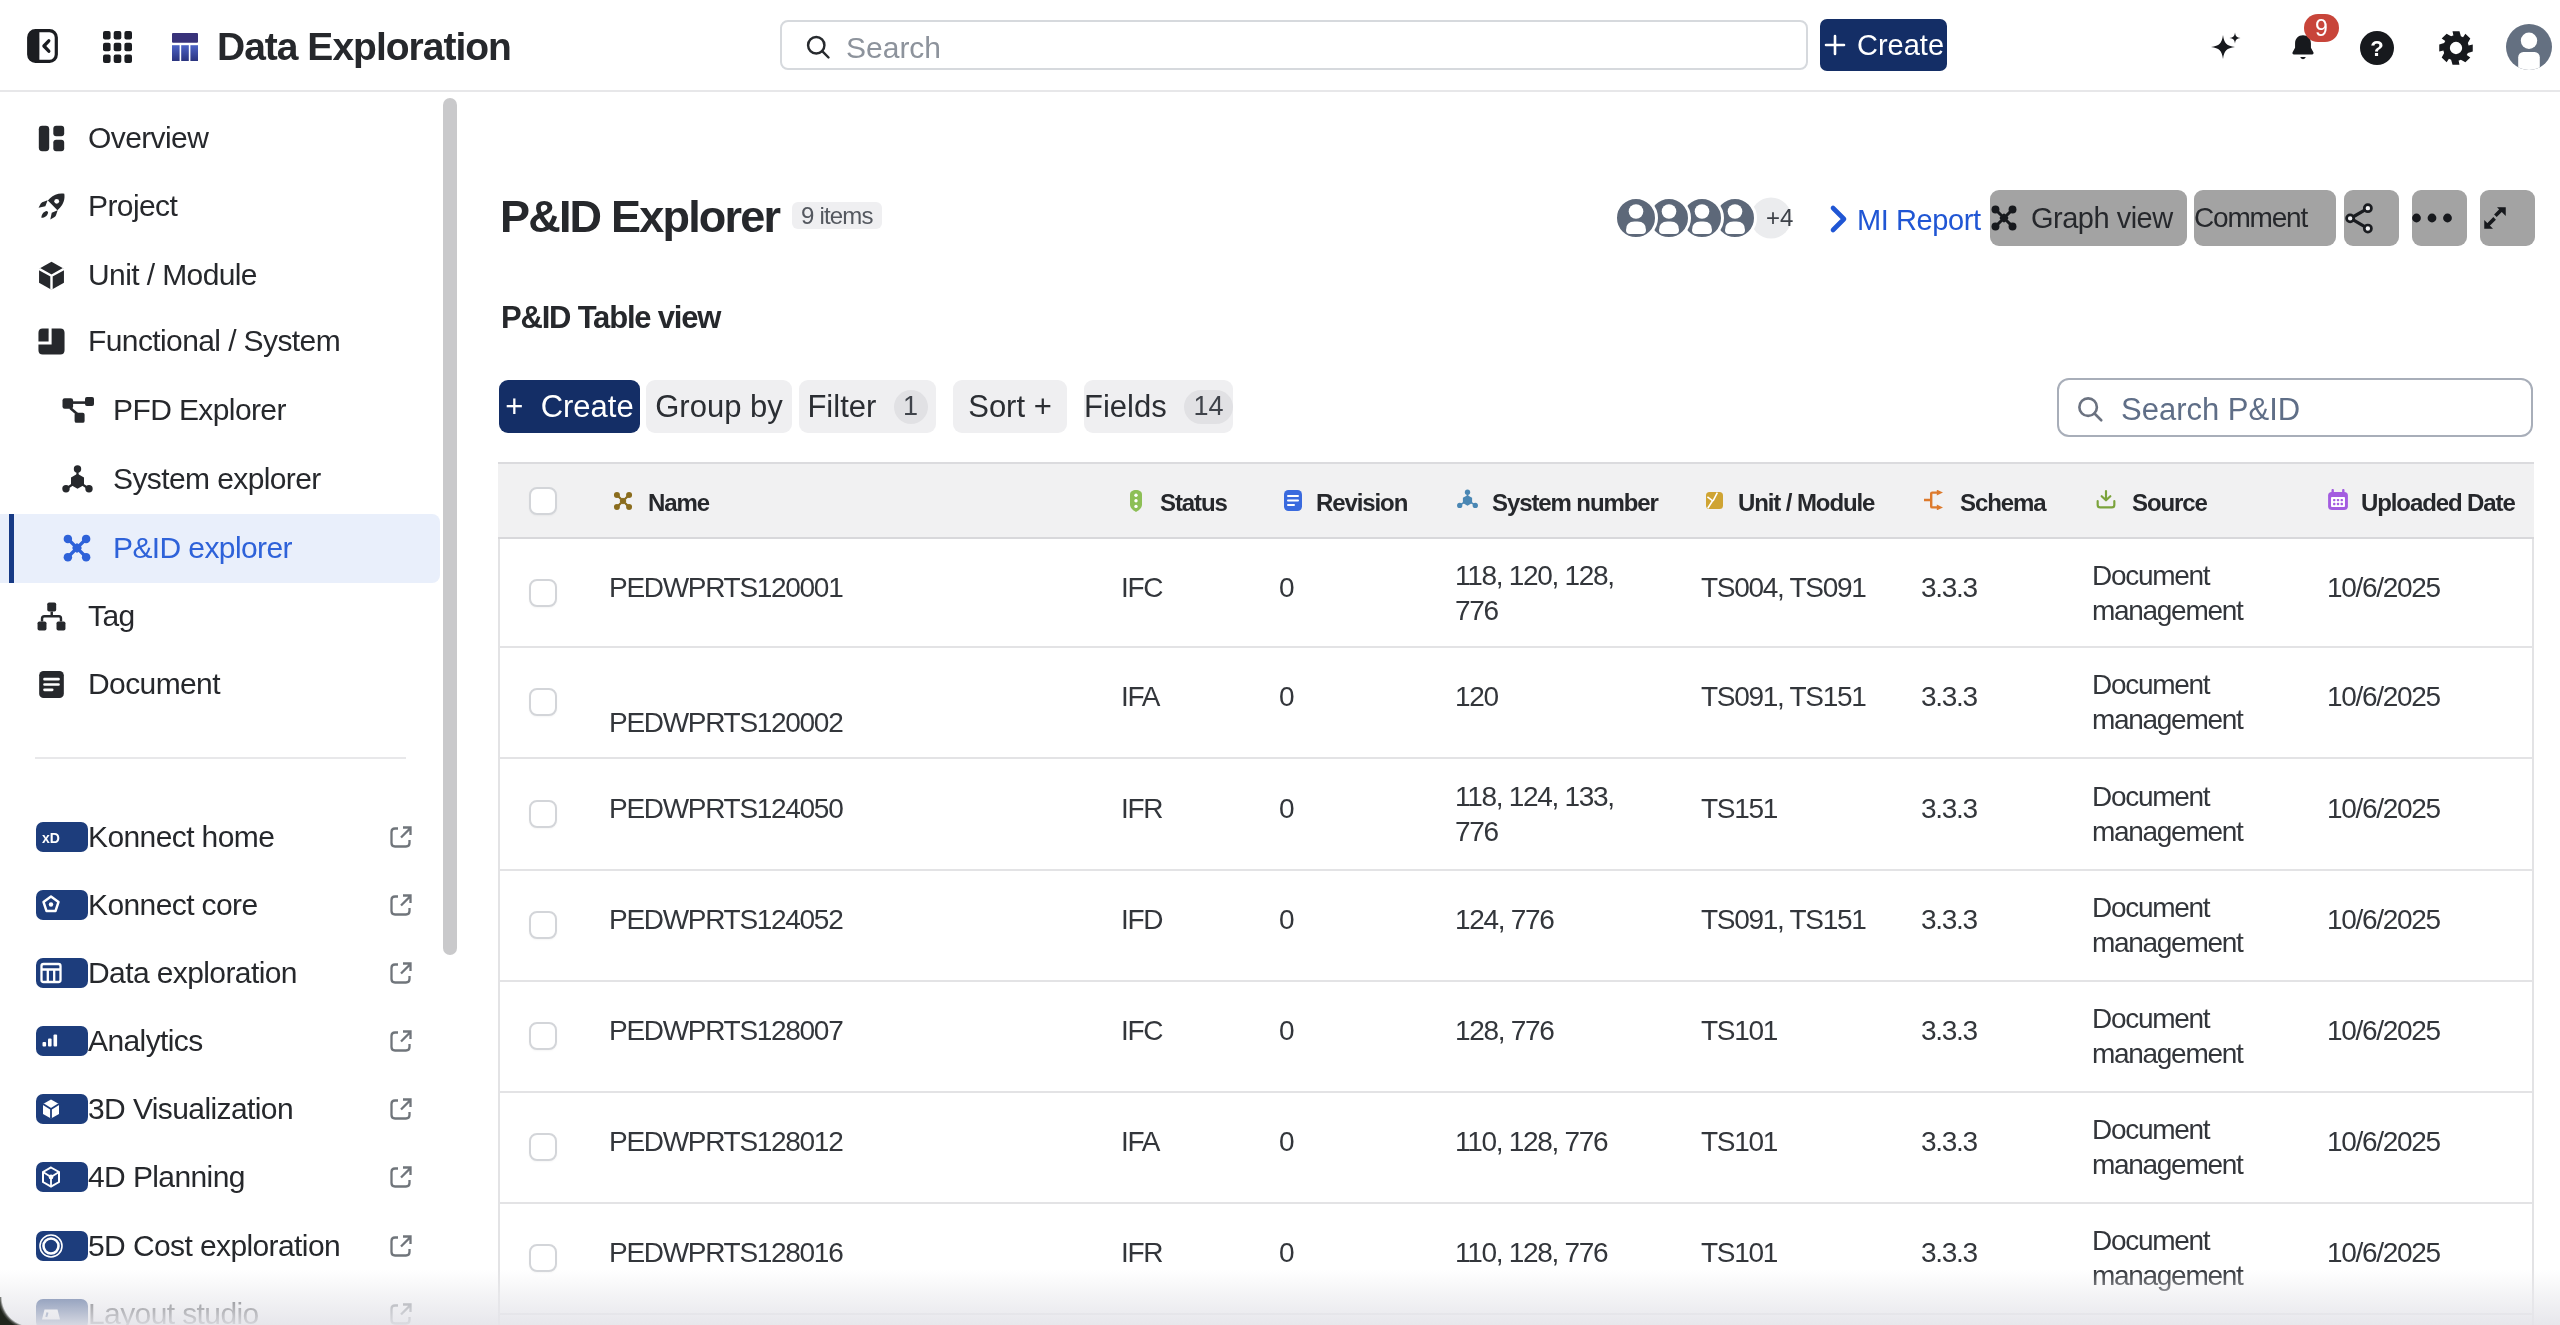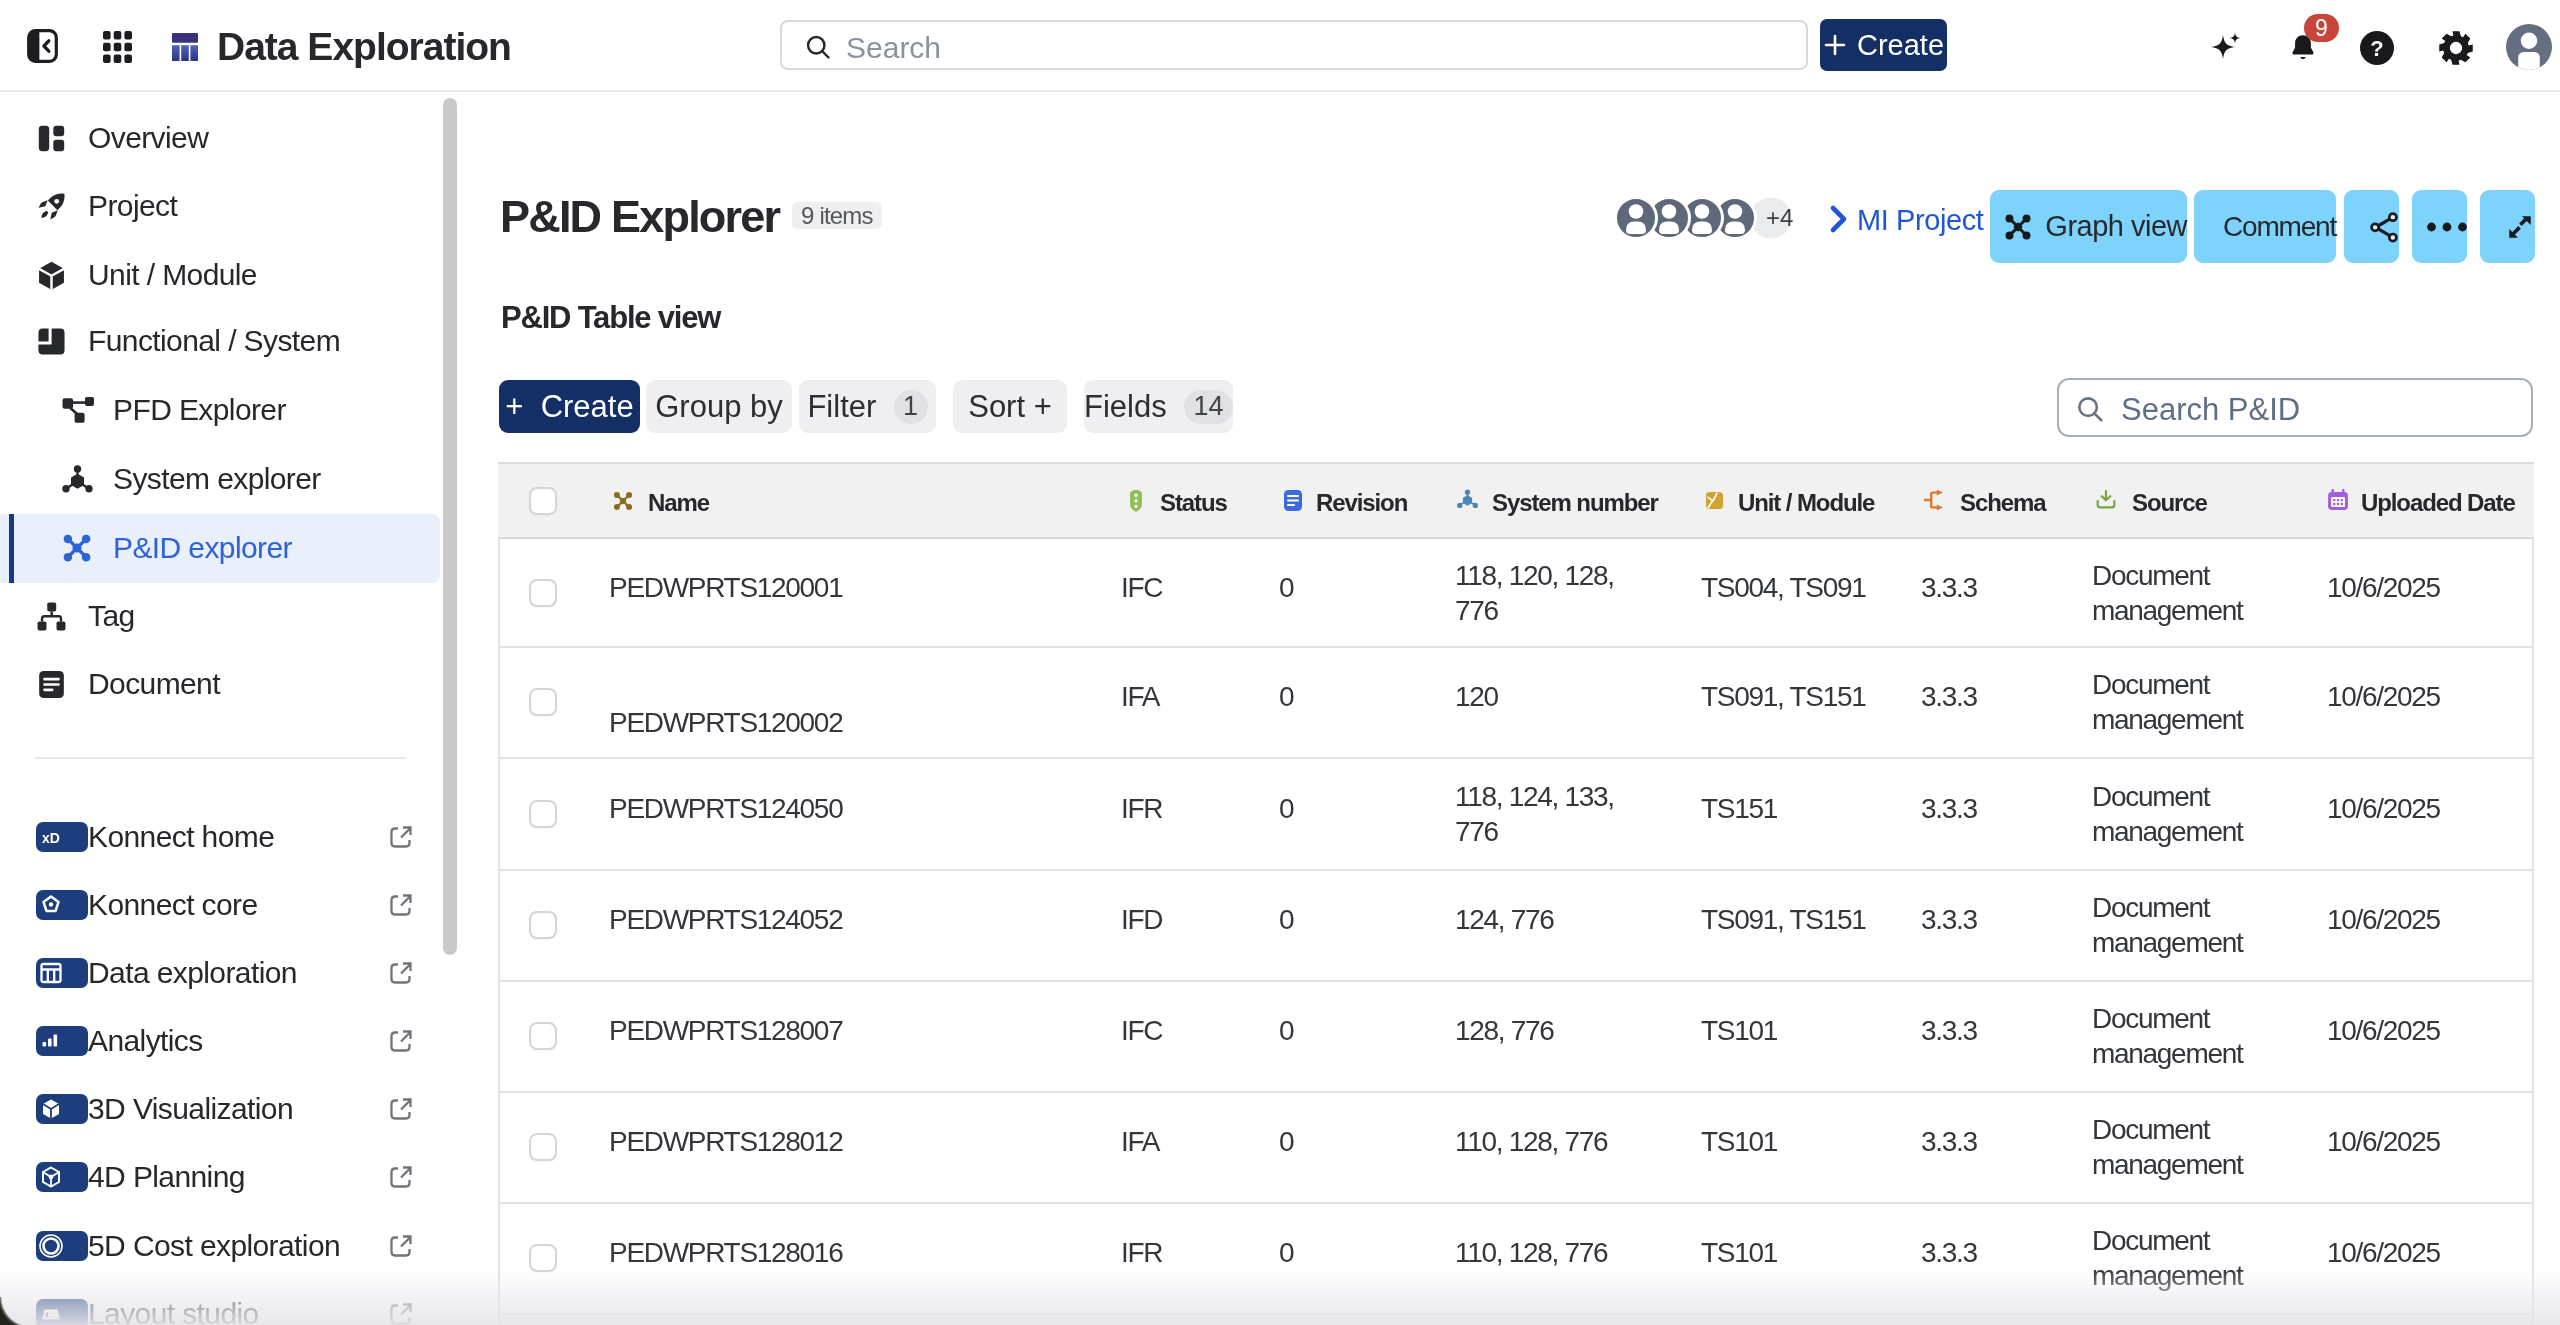--- a/index.html
+++ b/index.html
@@ -22,21 +22,21 @@
   #selrow { position:absolute; left:0; top:422px; width:440px; height:69px; background:#e9effb; border-radius:0 8px 8px 0; }
   #selbar { position:absolute; left:9px; top:422px; width:5px; height:69px; background:#173a85; }
   #sep { position:absolute; left:35px; top:665px; width:371px; height:2px; background:#e8e8ea; }
   .ext-item .tile { position:absolute; left:36px; width:52px; height:30px; background:#1d3d7c; border-radius:7px; }
   .ext-item .out { position:absolute; left:388px; width:26px; height:26px; }
   #sb-scroll { position:absolute; left:443px; top:98px; width:14px; height:857px; background:#c9c9cb; border-radius:7px; z-index:25; }
   
   #title { position:absolute; left:500px; top:191px; font-size:45px; font-weight:bold; color:#26282c; letter-spacing:-1.8px; }
   #chip { position:absolute; left:792px; top:202px; height:27px; padding:0 9px; background:#efeff1; border-radius:6px; font-size:24px; color:#54585f; letter-spacing:-0.8px; display:flex; align-items:center; }
   #tableview { position:absolute; left:501px; top:300px; font-size:31px; font-weight:bold; color:#26282c; letter-spacing:-1.2px; }
-  .gbtn { position:absolute; top:190px; height:73px; background:#7dd3fc; border-radius:9px; display:flex; align-items:center; justify-content:flex-end; font-size:29px; color:#26282c; letter-spacing:-0.5px; }
+  .gbtn { position:absolute; top:190px; height:56px; background:#a3a3a3; border-radius:9px; display:flex; align-items:center; justify-content:flex-start; font-size:29px; color:#26282c; letter-spacing:-0.5px; }
   
   .tbtn { position:absolute; top:380px; height:53px; border-radius:9px; display:flex; align-items:center; justify-content:center; font-size:31px; }
   .tbtn.grey { background:#efeff1; color:#2b2e33; }
   .tbtn.navy { background:#142e66; color:#fff; }
   .badge { display:inline-flex; align-items:center; justify-content:center; background:#e1e1e4; border-radius:17px; height:34px; font-size:27px; color:#3f434a; }
   #psearch { position:absolute; left:2057px; top:378px; width:476px; height:59px; border:2px solid #a8aeb9; border-radius:12px; background:#fff; }
   #psearch .ph { position:absolute; left:62px; top:12px; font-size:31px; color:#5f6e87; }
   
   #thead { position:absolute; left:498px; top:462px; width:2036px; height:77px; background:#f1f1f2; border-top:2px solid #dbdbde; border-bottom:2px solid #d8d8db; }
   .hlbl { position:absolute; top:489px; font-size:24px; font-weight:bold; color:#26282c; letter-spacing:-1.1px; z-index:5; white-space:nowrap; }
@@ -345,21 +345,21 @@
   <use href="#pav" x="121" y="21"></use>
   <use href="#pav" x="88" y="21"></use>
   <use href="#pav" x="55" y="21"></use>
   <use href="#pav" x="22" y="21"></use>
   <text x="152" y="29" font-size="24" fill="#3c4047" font-family="Liberation Sans, sans-serif">+4</text>
 </svg>
 
 <svg class="abs" style="left:1826px; top:203px;" width="24" height="32" viewBox="0 0 24 32">
     <path d="M7 5 l11 11 -11 11" fill="none" stroke="#2056d4" stroke-width="4.6" stroke-linecap="round" stroke-linejoin="round"></path>
   </svg>
-<div class="abs" style="left:1857px; top:204px; font-size:29px; color:#2056d4; letter-spacing:-0.4px;">MI Project</div>
+<div class="abs" style="left:1857px; top:204px; font-size:29px; color:#2056d4; letter-spacing:-0.4px;">MI Report</div>
 
 <div class="gbtn" style="left:1990px; width:197px;">
   <svg style="margin-right:13px;" width="28" height="28" viewBox="0 0 24 24">
     <g stroke="#17191d" stroke-width="2.6" fill="#17191d">
       <path d="M6 6 18 18 M18 6 6 18" fill="none"></path>
       <circle cx="4.7" cy="4.7" r="3.4" stroke="none"></circle>
       <circle cx="19.3" cy="4.7" r="3.4" stroke="none"></circle>
       <circle cx="4.7" cy="19.3" r="3.4" stroke="none"></circle>
       <circle cx="19.3" cy="19.3" r="3.4" stroke="none"></circle>
       <rect x="8.9" y="8.9" width="6.2" height="6.2" rx="1.6" stroke="none" transform="rotate(45 12 12)"></rect>

